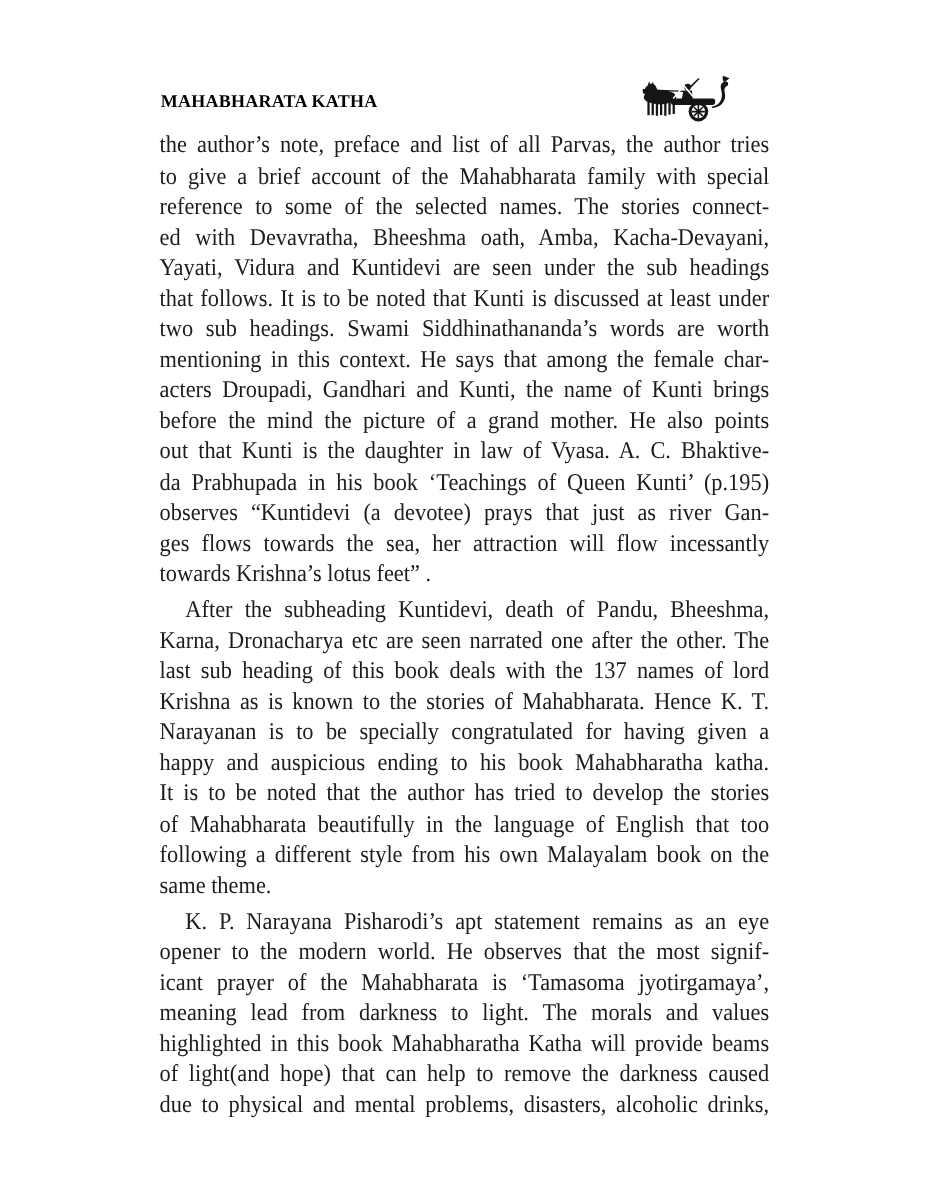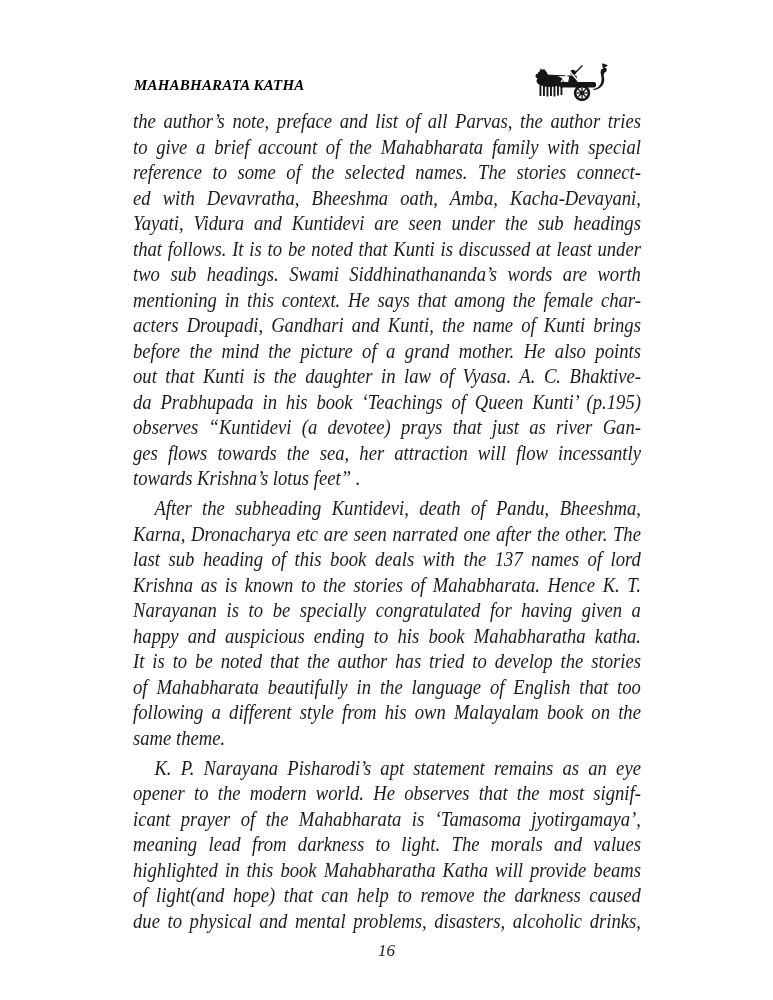--- a/index.html
+++ b/index.html
@@ -8,21 +8,20 @@
     background: #ffffff;
   }
   .page {
     position: relative;
     width: 773px;
     height: 1000px;
     background: #ffffff;
     font-family: "Liberation Serif", serif;
     color: #1b1b1b;
     overflow: hidden;
-    font-style: italic;
   }
   .running-header {
     position: absolute;
     left: 134px;
     top: 76px;
     width: 508px;
     height: 30px;
   }
   .header-title {
     font-weight: bold;
@@ -161,17 +160,14 @@
         <div class="line indent">K. P. Narayana Pisharodi’s apt statement remains as an eye</div>
         <div class="line">opener to the modern world. He observes that  the most signif-</div>
         <div class="line">icant prayer of the Mahabharata is ‘Tamasoma jyotirgamaya’,</div>
         <div class="line">meaning lead from darkness to light. The morals and values</div>
         <div class="line">highlighted in this book Mahabharatha Katha will provide beams</div>
         <div class="line">of light(and hope) that can help to remove the darkness caused</div>
         <div class="line">due to physical and mental problems, disasters, alcoholic drinks,</div>
       </div>
     </div>
 
-  <div class="page-footer">
-    <span>16</span>
-  </div>
 
 </div>
 
 </body></html>

